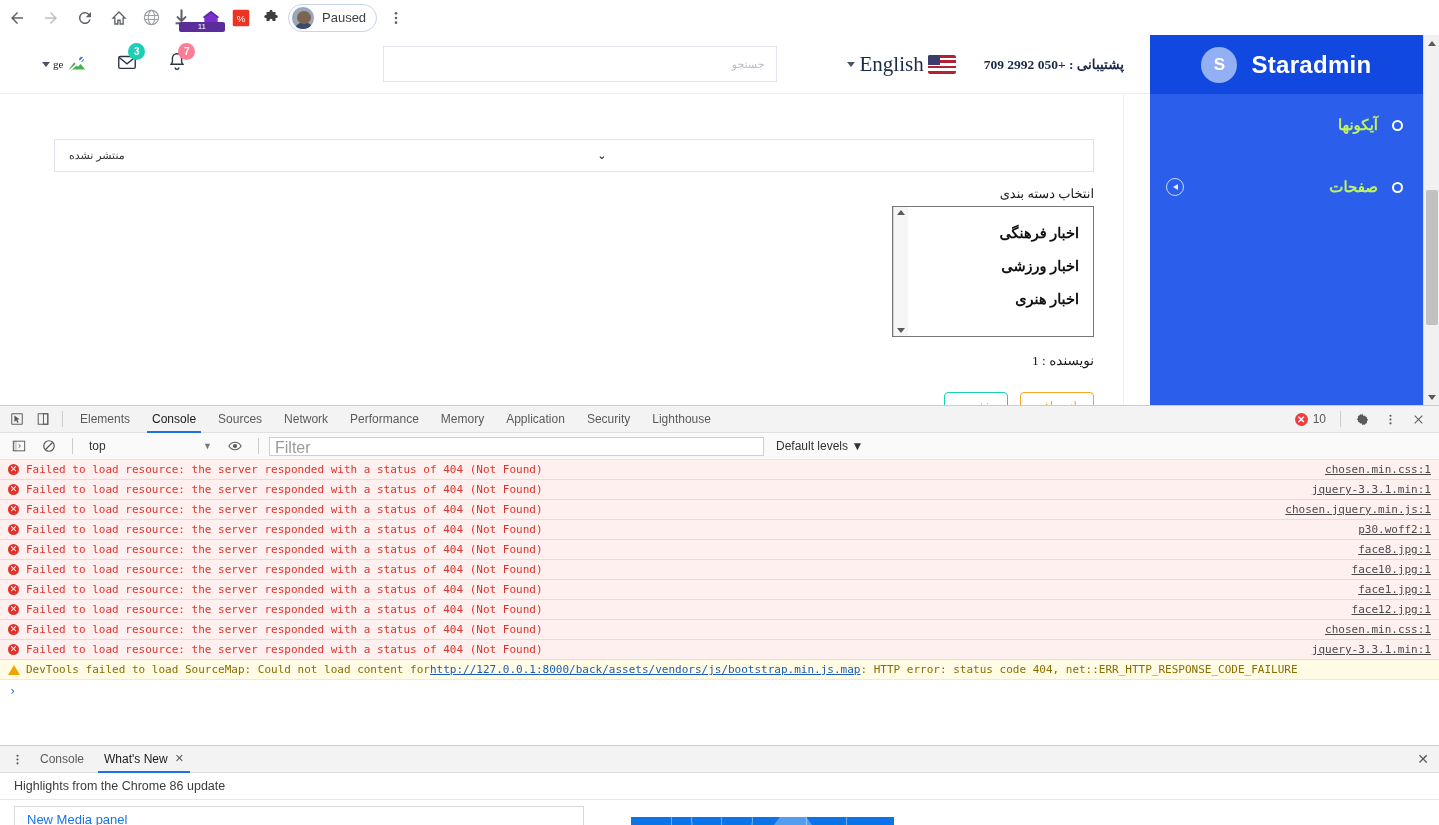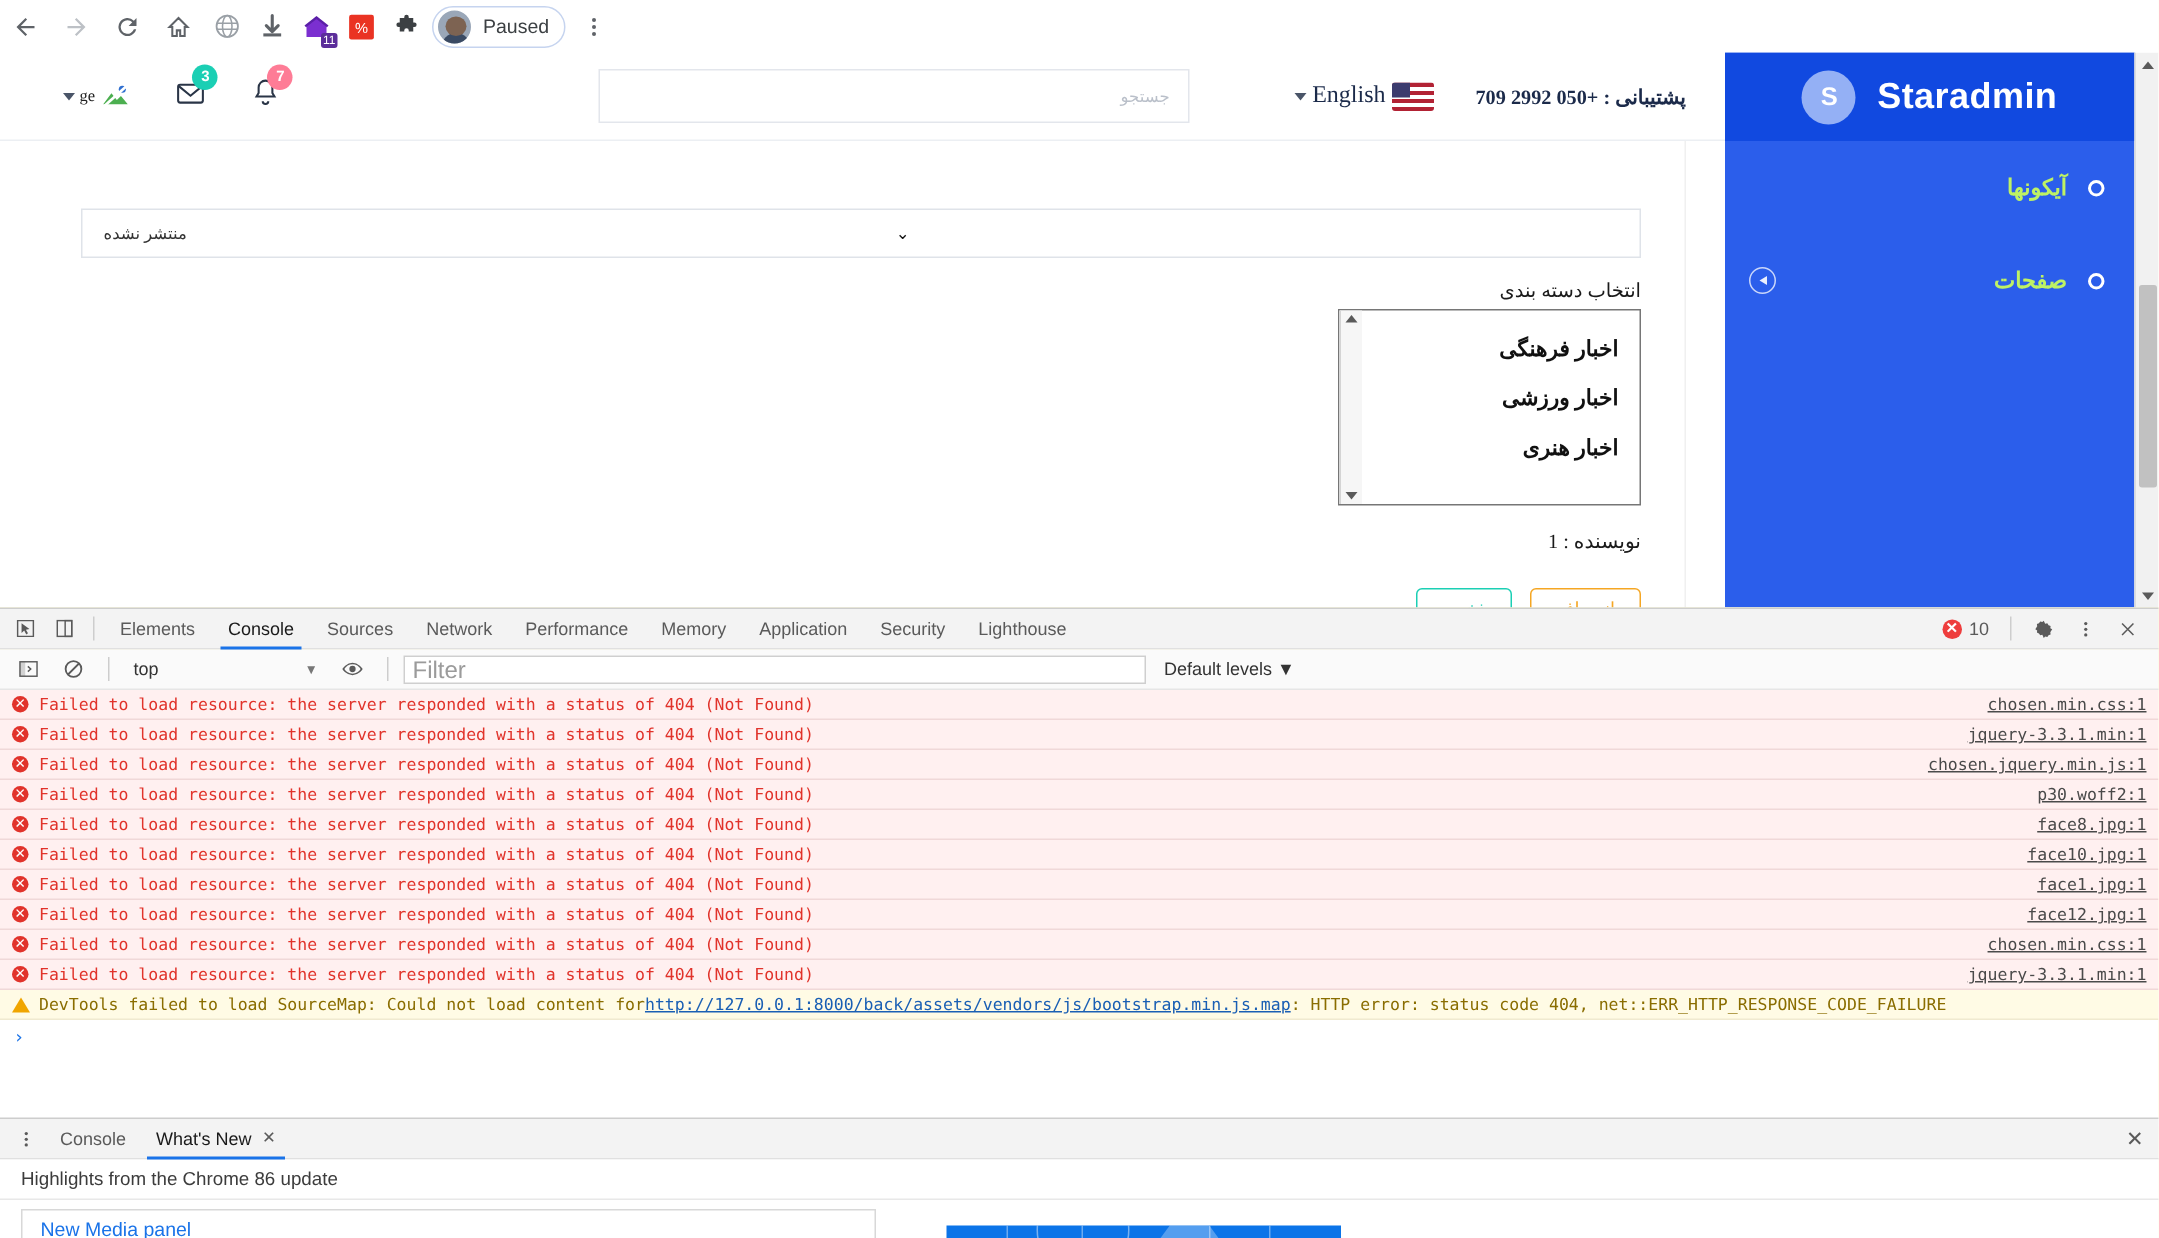--- a/index.html
+++ b/index.html
@@ -75,21 +75,21 @@
     background:#3a4a63;
   }
   #profile-chip .label {
     font-size: 13px; color: #3c4043; margin-left: 7px;
   }
   .badge-sq {
     position:absolute; right:1px; bottom:1px;
     background:#5b2d9a; color:#fff;
     font-size:8px; line-height:10px;
     min-width:11px; text-align:center;
-    border-radius:2px; padding:0 1px;
+    border-radius:2px; padding:0 19px;
   }
 
   
   #viewport {
     position: absolute; top: 35px; left: 0;
     width: 1439px; height: 370px;
     background: #fff;
     overflow: hidden;
   }
   #page-scroll-track {
@@ -175,21 +175,21 @@
     margin-right:28px; cursor:pointer;
     direction:ltr;
   }
   #flag {
     width:28px;height:19px;position:relative;overflow:hidden;
     border-radius:2px; flex:0 0 auto;
   }
   #flag .stripes{position:absolute;inset:0;
     background:repeating-linear-gradient(#b22234 0 2.7px,#fff 2.7px 5.4px);}
   #flag .canton{position:absolute;left:0;top:0;width:12px;height:10px;background:#3c3b6e;}
-  #lang-label{font-size:16px;color:#1b2a4a;font-family:"Liberation Serif",serif;}
+  #lang-label{font-size:21px;color:#1b2a4a;font-family:"Liberation Serif",serif;}
   .chev-dn{width:0;height:0;border-left:4px solid transparent;border-right:4px solid transparent;border-top:5px solid #4a5568;}
   #search-box {
     width:394px;height:36px;
     border:1px solid #e3e6ec; background:#fff;
     margin-right:70px;
     display:flex;align-items:center;justify-content:flex-start;
     padding:0 12px;
   }
   #search-box .ph{font-size:11px;color:#b9bfc9;font-family:"Liberation Serif",serif;}
   #navbar-right-icons{
@@ -290,21 +290,21 @@
     font-size:12px; font-family:"Liberation Serif",serif;
     cursor:pointer;
   }
   .btn-save{ border:1px solid #1bcfb4; color:#1bcfb4; width:64px;}
   .btn-cancel{ border:1px solid #f5a623; color:#f5a623; width:74px;}
 
   
   #devtools {
     position:absolute; top:405px; left:0;
     width:1439px; height:420px;
-    background:#fef9c3;
+    background:#0369a1;
     border-top:1px solid #cdcdcd;
     font-family:"Liberation Sans", sans-serif;
   }
   #dt-tabbar {
     height:27px; display:flex; align-items:center;
     border-bottom:1px solid #e0e0e0;
     background:#f3f3f3;
     padding-left:4px;
   }
   .dt-iconbtn{

